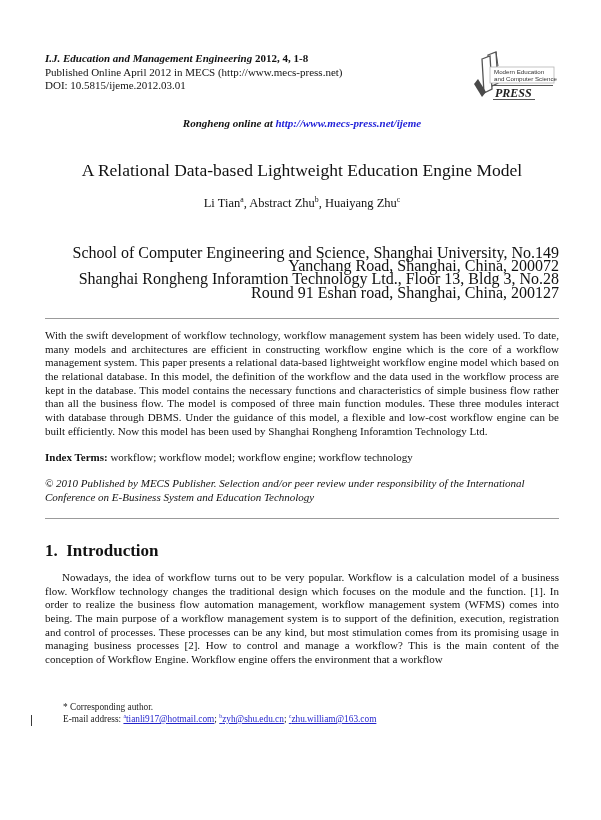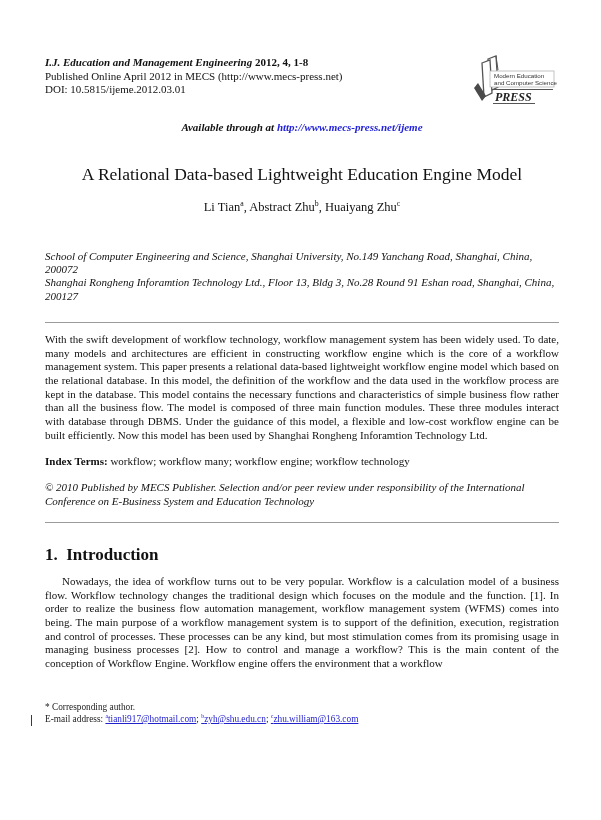--- a/index.html
+++ b/index.html
@@ -6,52 +6,52 @@
   html,body { background:#ffffff; }
   .page {
     position:relative;
     width:601px; height:820px;
     margin:0 auto;
     background:#ffffff;
     font-family:"Liberation Serif", serif;
     color:#111;
     overflow:hidden;
   }
-  .content { padding:28px 42px 0 45px;margin-top:28px; }
+  .content { padding:52px 42px 0 45px; }
 
   
   .masthead { display:flex; justify-content:space-between; align-items:flex-start; }
   .mast-left { font-size:11px; line-height:13.5px; }
   .jline { font-weight:bold; }
   .jitalic { font-style:italic; }
   .logo { width:102px; height:56px; margin-top:-4px; flex:0 0 auto; }
 
   .available { text-align:center; font-weight:bold; font-style:italic; font-size:11px; margin-top:13px; }
   .available .url { color:#2323d9; text-decoration:none; font-style:italic; cursor:pointer; }
 
   .title { text-align:center; font-weight:normal; font-size:17.5px; margin-top:31px; }
   .authors { text-align:center; font-size:12.5px; margin-top:15px; }
   sup { font-size:0.62em; vertical-align:super; line-height:0; }
 
-  .affils { text-align:left; font-style:italic; font-size:11px; line-height:13.2px; margin-top:35px; }
+  .affils { text-align:right; font-size:16px; line-height:13.2px; margin-top:35px; }
 
   .rule { border:none; border-top:1.5px solid #9b9b9b; height:0; }
   .rule-1 { margin-top:19px; }
   .rule-2 { margin-top:13px; }
 
   .abstract-h { font-weight:bold; font-size:11.5px; margin-top:15px; }
   .para { font-size:11px; line-height:13.7px; text-align:justify; margin-top:10px; }
   .index { font-size:11px; margin-top:13px; }
   .index .lbl { font-weight:bold; }
   .copyright { font-style:italic; font-size:11px; line-height:13.7px; margin-top:14px; }
 
   .sec-h { font-weight:bold; font-size:17px; margin-top:22px; white-space:pre-wrap; }
   .body-para { text-indent:17px; }
 
-  .footnote { position:absolute; left:45px; top:701px; right:42px; font-size:9.3px; line-height:12px; color:#222; }
+  .footnote { position:absolute; left:63px; top:701px; right:42px; font-size:9.3px; line-height:12px; color:#222; }
   .footnote a { color:#2222cc; text-decoration:underline; cursor:pointer; }
   .changebar { position:absolute; left:31px; top:715px; height:11px; width:0; border-left:1.5px solid #3a3a3a; }
 </style>
 </head>
 <body>
 
 <div class="page">
   <div class="content">
 
     <div class="masthead">
@@ -69,36 +69,36 @@
           <rect x="33" y="19" width="64" height="16" fill="#ffffff" stroke="#b5b5b5" stroke-width="0.8"></rect>
           <text x="37" y="26" font-size="6.2" fill="#333" font-family="Liberation Sans, sans-serif">Modern Education</text>
           <text x="37" y="33" font-size="6.2" fill="#333" font-family="Liberation Sans, sans-serif">and Computer Science</text>
           <line x1="35" y1="37.5" x2="96" y2="37.5" stroke="#555" stroke-width="1"></line>
           <text x="38" y="49" font-size="12" font-style="italic" font-weight="bold" fill="#222" font-family="Liberation Serif, serif">PRESS</text>
           <line x1="36" y1="51.5" x2="78" y2="51.5" stroke="#555" stroke-width="1"></line>
         </svg>
       </div>
     </div>
 
-    <div class="available"><span>Available through at </span><a class="url">http://www.mecs-press.net/ijeme</a></div>
+    <div class="available"><span>Rongheng online at </span><a class="url">http://www.mecs-press.net/ijeme</a></div>
 
     <h1 class="title">A Relational Data-based Lightweight Education Engine Model</h1>
 
     <div class="authors"><span>Li Tian</span><sup>a</sup><span>, </span><span>Abstract Zhu</span><sup>b</sup><span>, </span><span>Huaiyang Zhu</span><sup>c</sup></div>
 
     <div class="affils">
       <div>School of Computer Engineering and Science, Shanghai University, No.149 Yanchang Road, Shanghai, China, 200072</div>
       <div>Shanghai Rongheng Inforamtion Technology Ltd., Floor 13, Bldg 3, No.28  Round 91 Eshan road, Shanghai, China, 200127</div>
     </div>
 
     <hr class="rule rule-1">
 
     <p class="para">With the swift development of workflow technology, workflow management system has been widely used. To date, many models and architectures are efficient in constructing workflow engine which is the core of a workflow management system. This paper presents a relational data-based lightweight workflow engine model which based on the relational database. In this model, the definition of the workflow and the data used in the workflow process are kept in the database. This model contains the necessary functions and characteristics of simple business flow rather than all the business flow. The model is composed of three main function modules. These three modules interact with database through DBMS. Under the guidance of this model, a flexible and low-cost workflow engine can be built efficiently. Now this model has been used by Shanghai Rongheng Inforamtion Technology Ltd.</p>
 
-    <div class="index"><span class="lbl">Index Terms:</span><span> workflow; workflow many; workflow engine; workflow technology</span></div>
+    <div class="index"><span class="lbl">Index Terms:</span><span> workflow; workflow model; workflow engine; workflow technology</span></div>
 
     <p class="copyright">© 2010 Published by MECS Publisher. Selection and/or peer review under responsibility of the International Conference on E-Business System and Education Technology</p>
 
     <hr class="rule rule-2">
 
     <div class="sec-h">1.  Introduction</div>
     <p class="para body-para">Nowadays, the idea of workflow turns out to be very popular. Workflow is a calculation model of a business flow. Workflow technology changes the traditional design which focuses on the module and the function. [1]. In order to realize the business flow automation management, workflow management system (WFMS) comes into being. The main purpose of a workflow management system is to support of the definition, execution, registration and control of processes. These processes can be any kind, but most stimulation comes from its promising usage in managing business processes [2]. How to control and manage a workflow? This is the main content of the conception of Workflow Engine. Workflow engine offers the environment that a workflow</p>
 
   </div>
 

